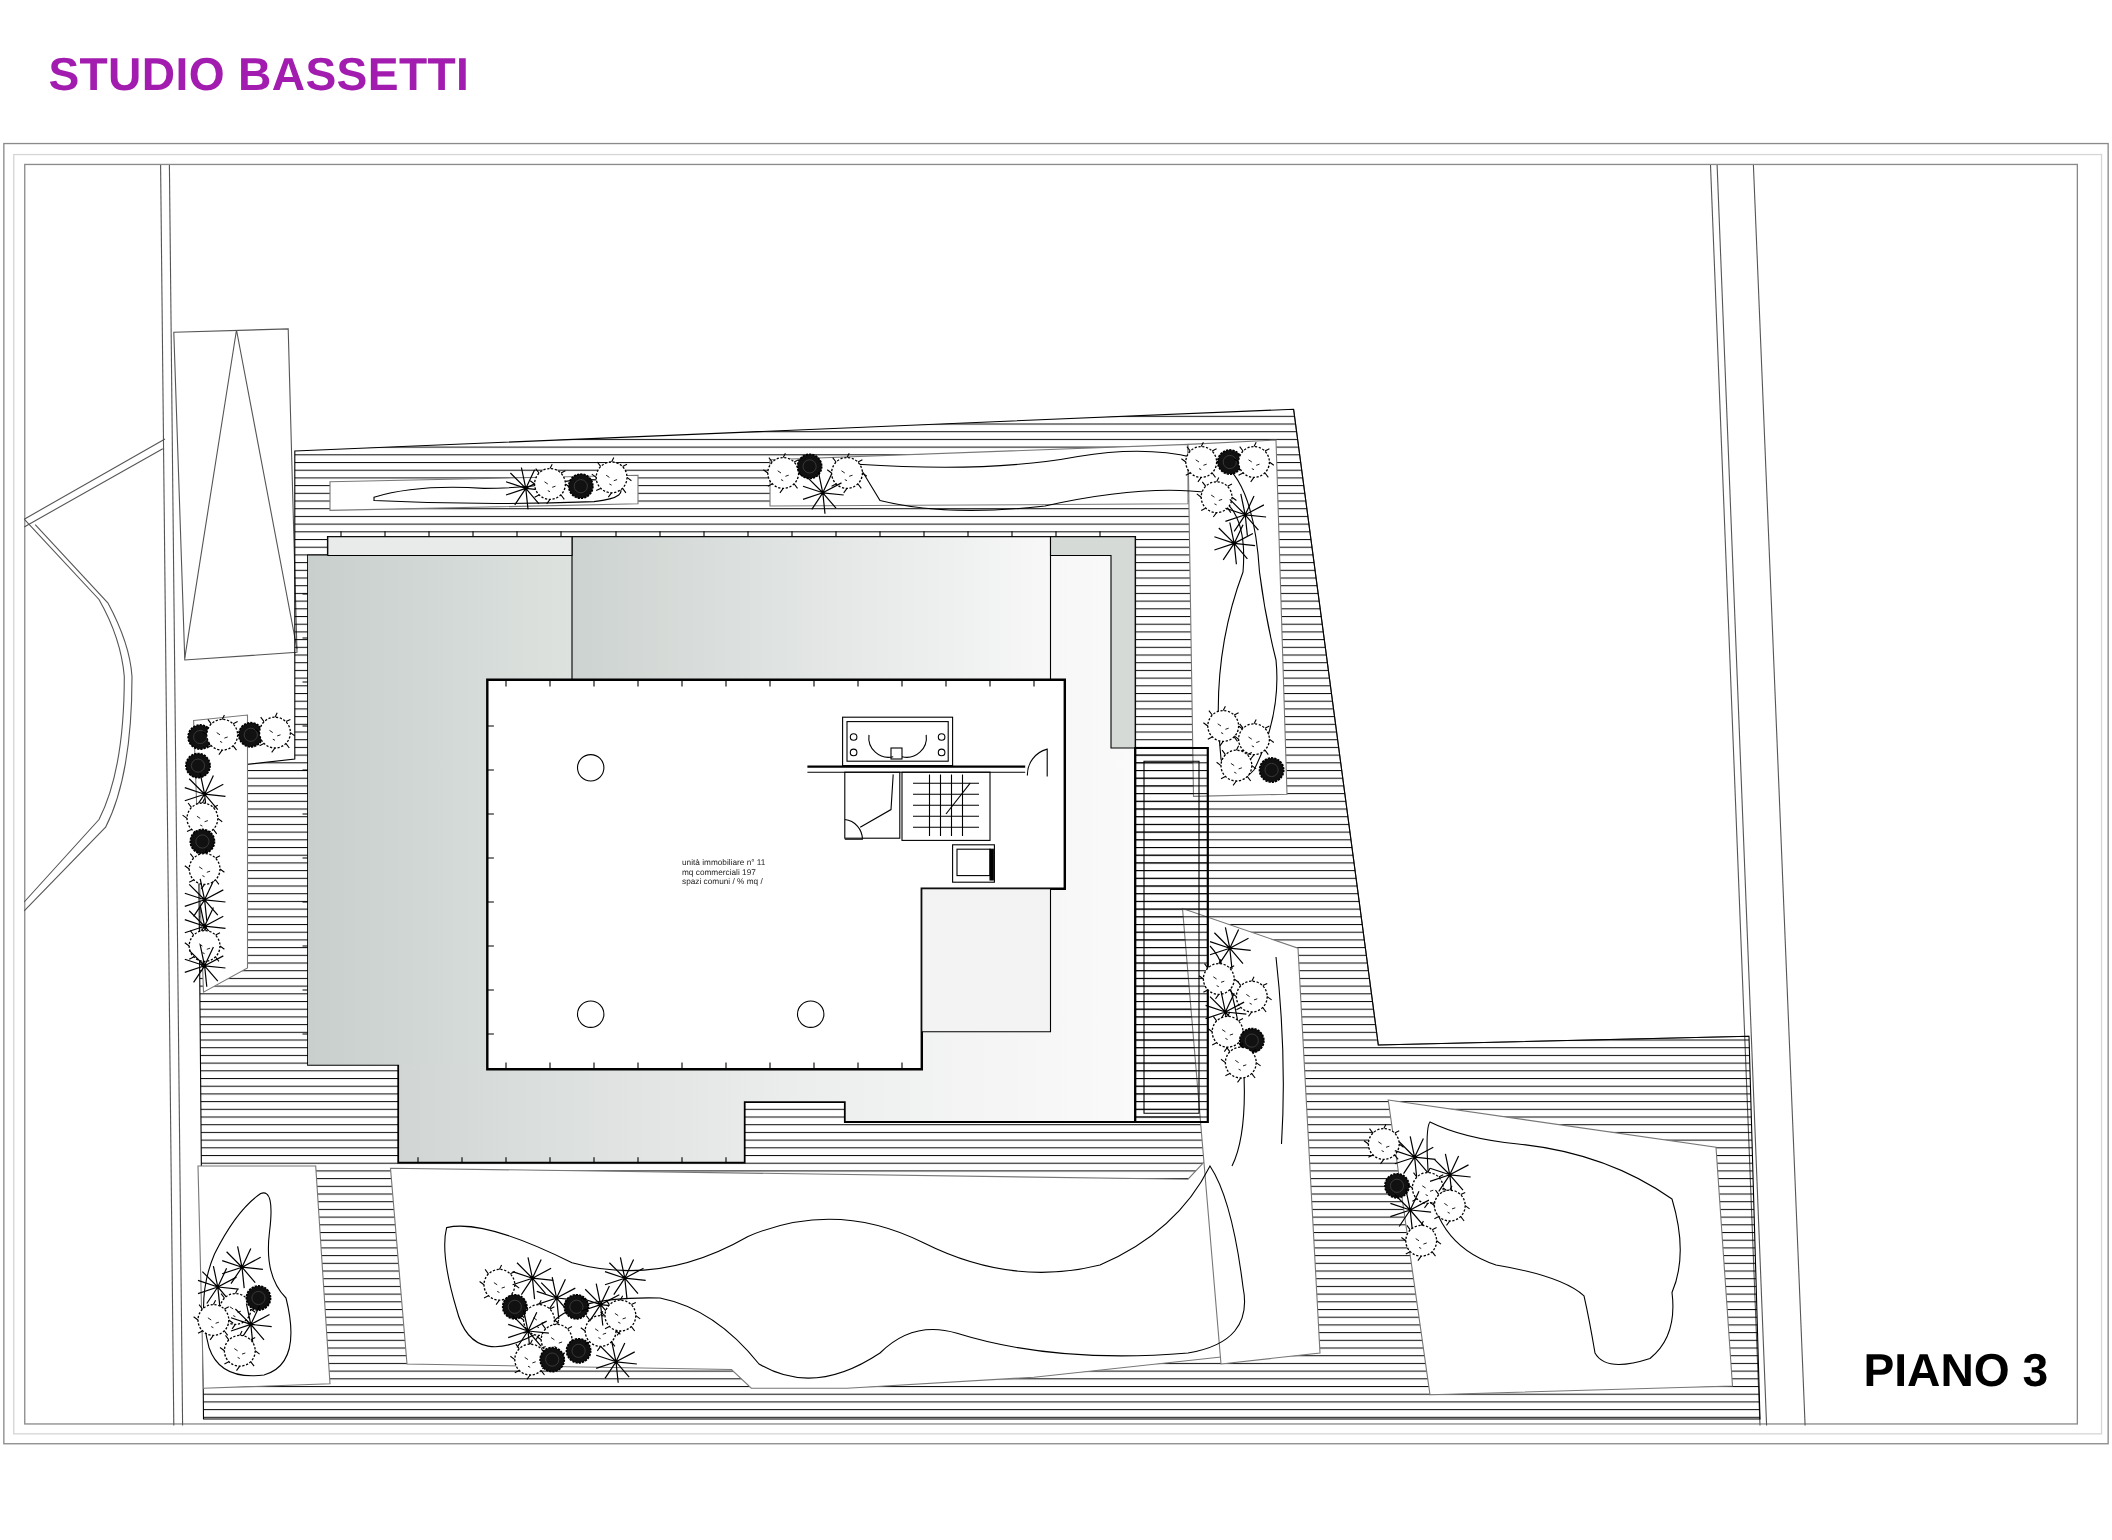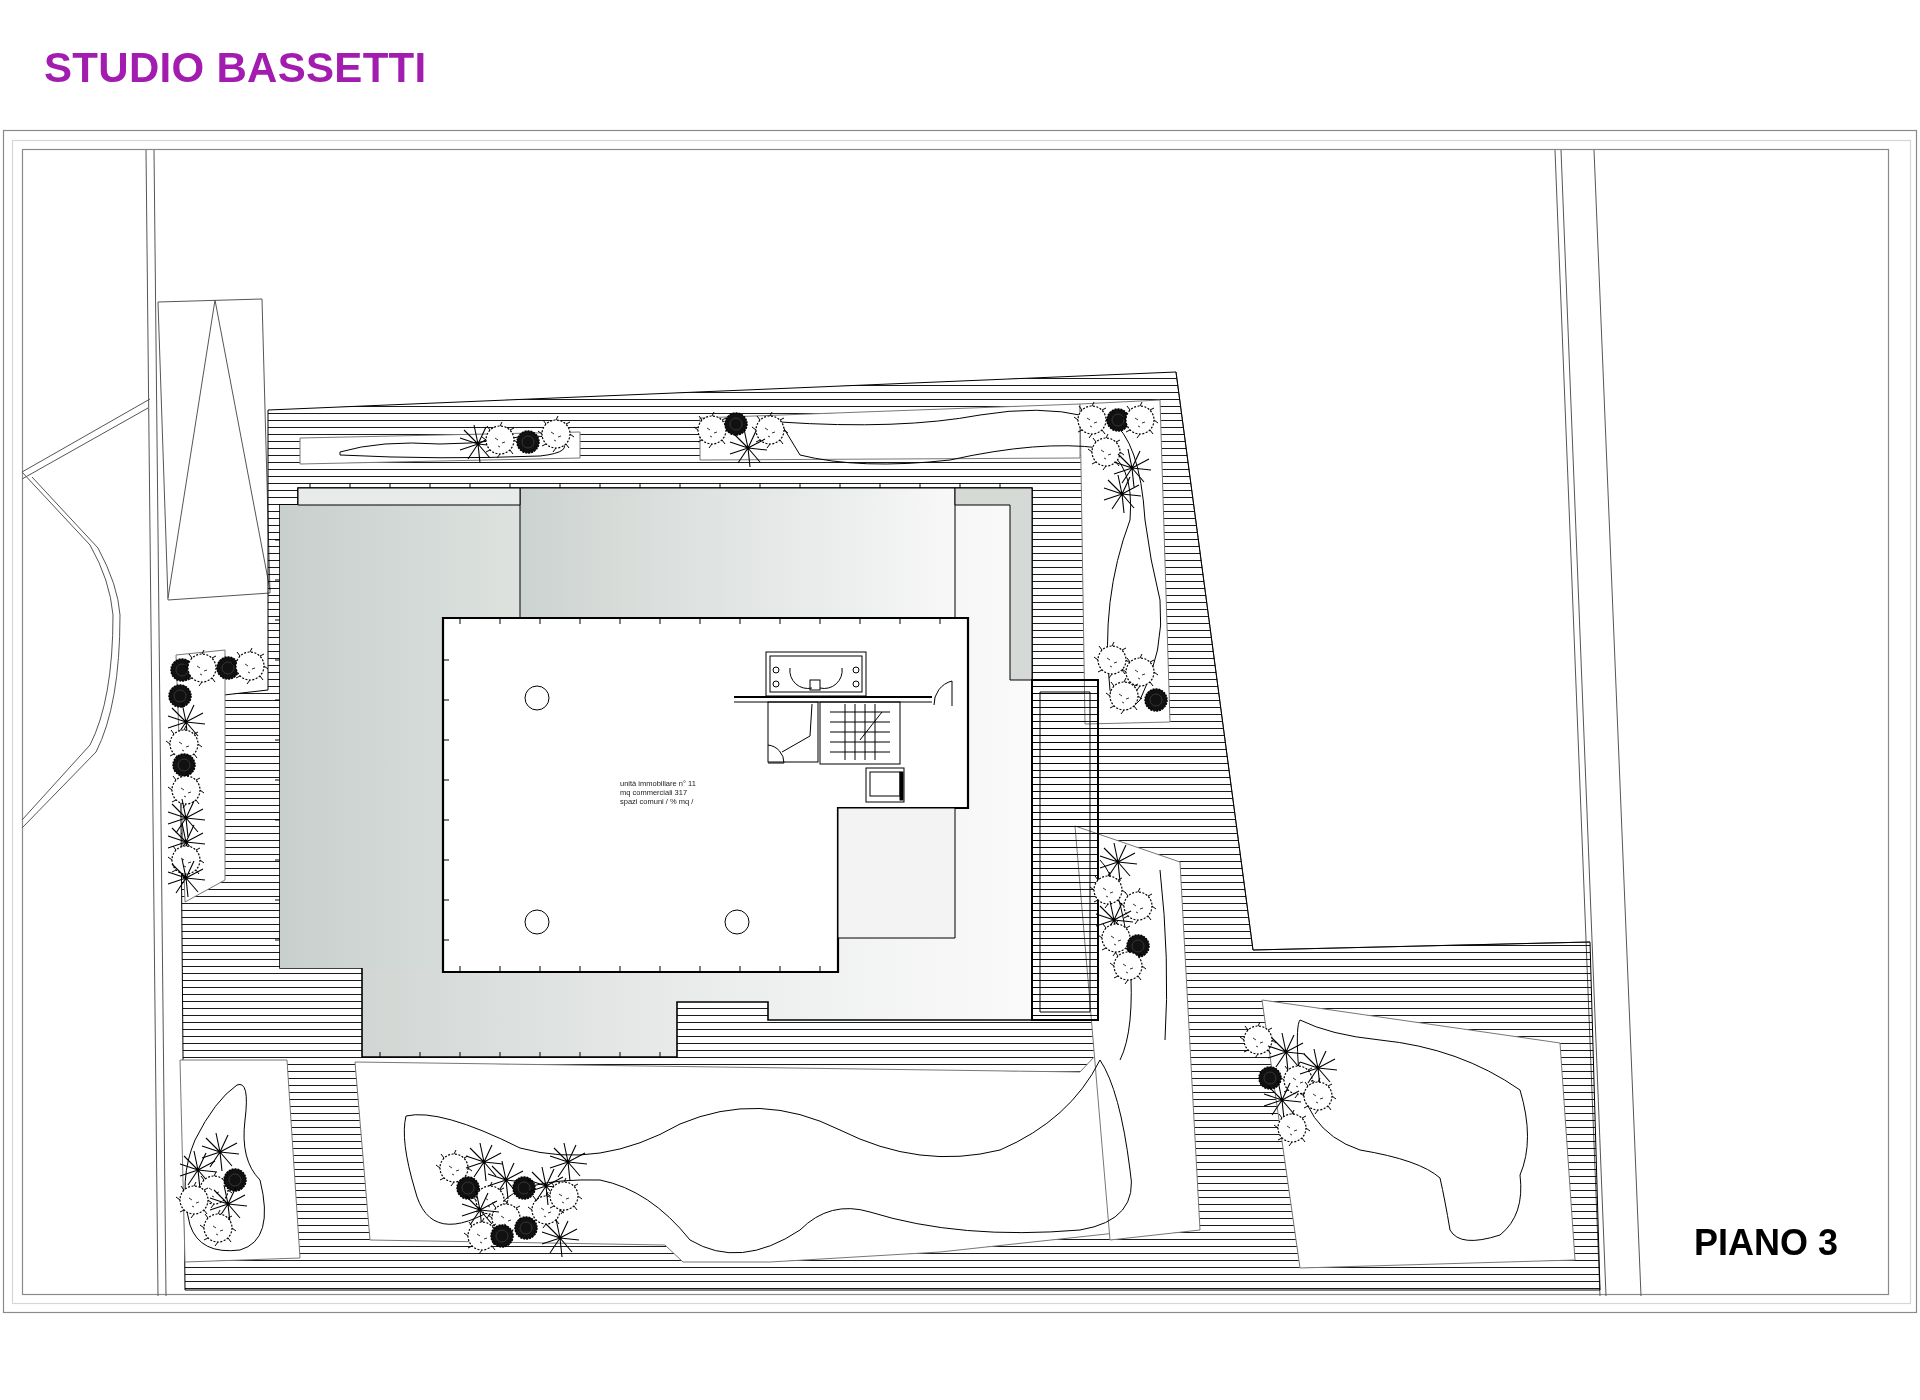--- a/index.html
+++ b/index.html
@@ -1,18 +1,18 @@
 <!DOCTYPE html>
 <html><head>
 <meta charset="utf-8">
 <style>
   html, body { margin: 0; padding: 0; background: #ffffff; }
   body { width: 1920px; height: 1400px; position: relative; overflow: hidden; font-family: "Liberation Sans", sans-serif; }
   .title { position: absolute; left: 44px; top: 44px; font-size: 42px; font-weight: bold; color: #a21caf; letter-spacing: 0.3px; }
-  .floor-label { position: absolute; left: 1694px; top: 1222px; font-size: 36px; font-weight: bold; color: #000; }
+  .floor-label { position: absolute; left: 1694px; top: 1222px; font-size: 42px; font-weight: bold; color: #000; }
   .unit-info { position: absolute; left: 620px; top: 779px; font-size: 7.5px; line-height: 9px; color: #222; }
   .unit-info div { white-space: nowrap; }
   svg.plan { position: absolute; left: 0; top: 0; }
 </style>
 </head>
 <body>
 
 <div class="title">STUDIO BASSETTI</div>
 
 <svg class="plan" width="1920" height="1400" viewBox="0 0 1920 1400" xmlns="http://www.w3.org/2000/svg">
@@ -218,17 +218,17 @@
     <use href="#shrubA" x="1298" y="1080"></use>
     <use href="#palm" x="1318" y="1068"></use>
     <use href="#shrubA" x="1318" y="1096"></use>
     <use href="#palm" x="1282" y="1100"></use>
     <use href="#shrubA" x="1292" y="1128"></use>
   </g>
 </svg>
 
 <div class="unit-info">
   <div>unità immobiliare n° 11</div>
-  <div>mq commerciali 317</div>
+  <div>mq commerciali 197</div>
   <div>spazi comuni / % mq /</div>
 </div>
 
 <div class="floor-label">PIANO 3</div>
 
 </body></html>

